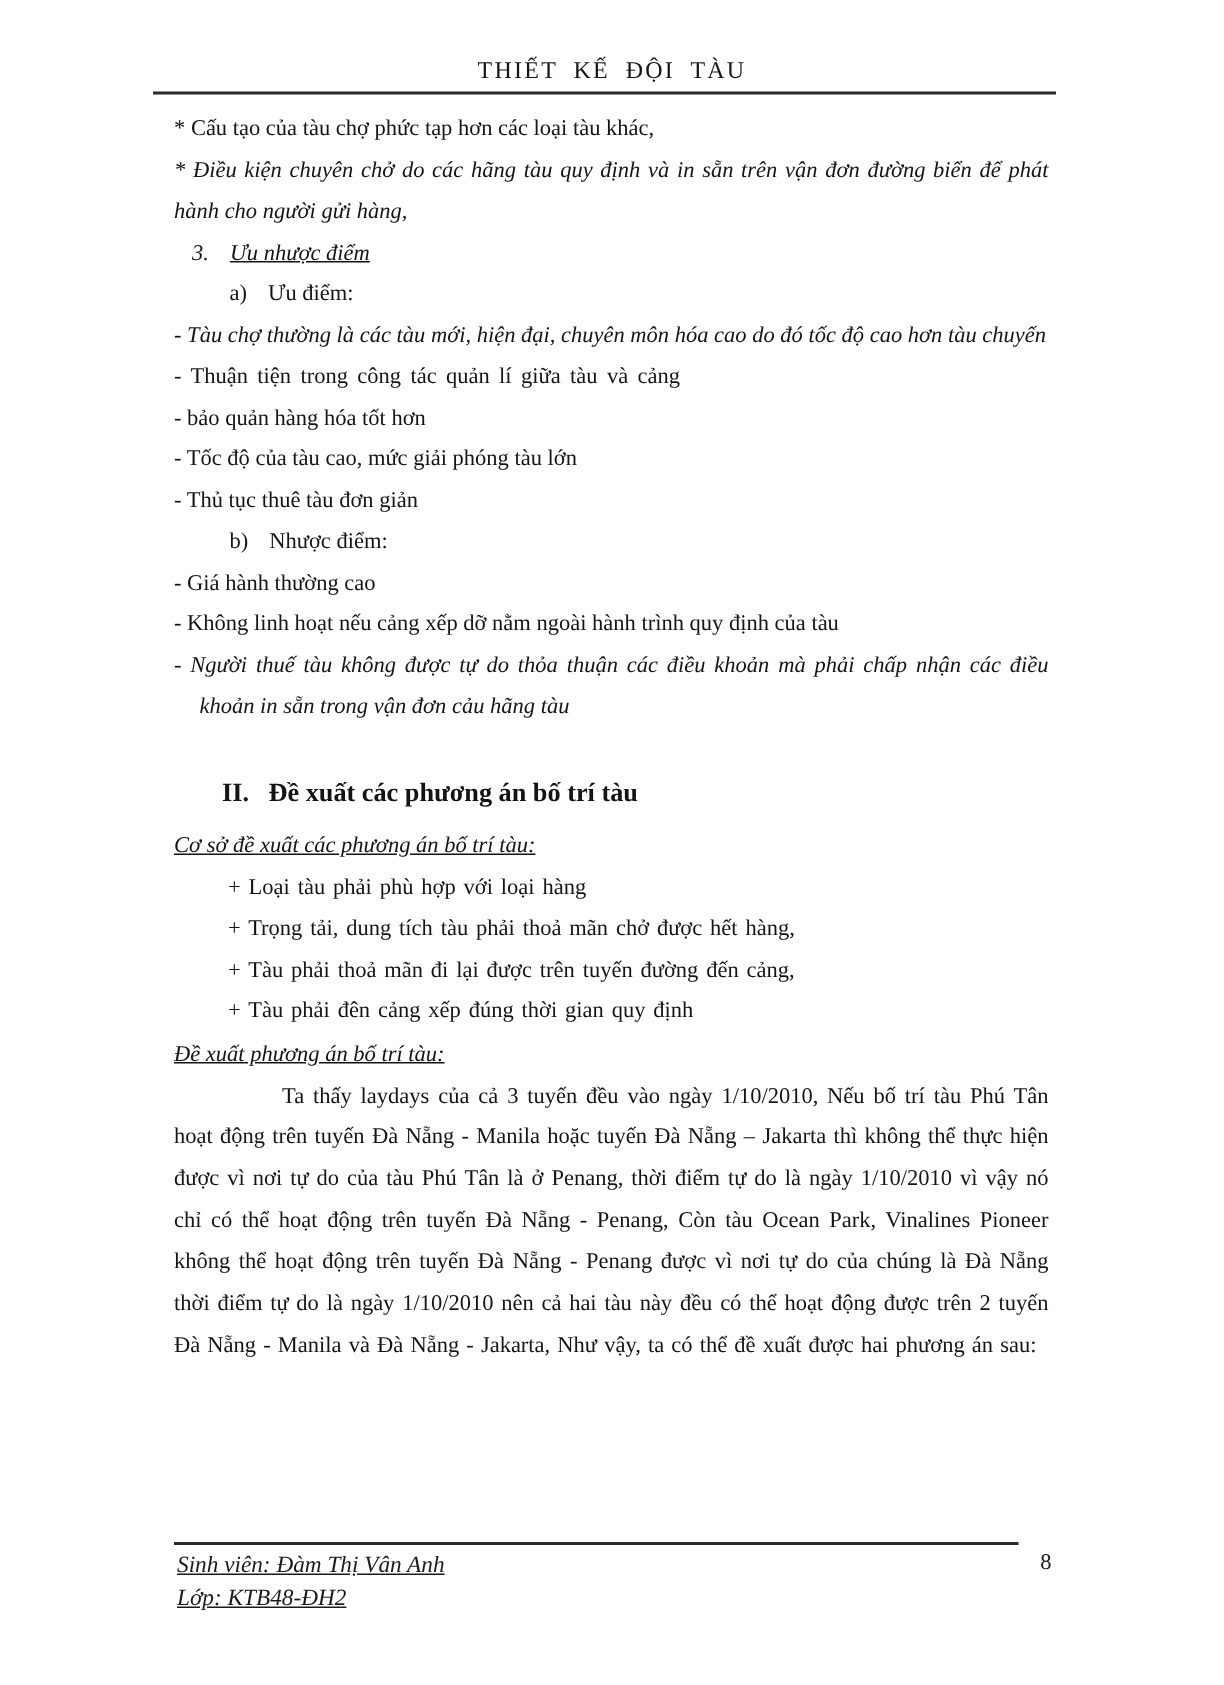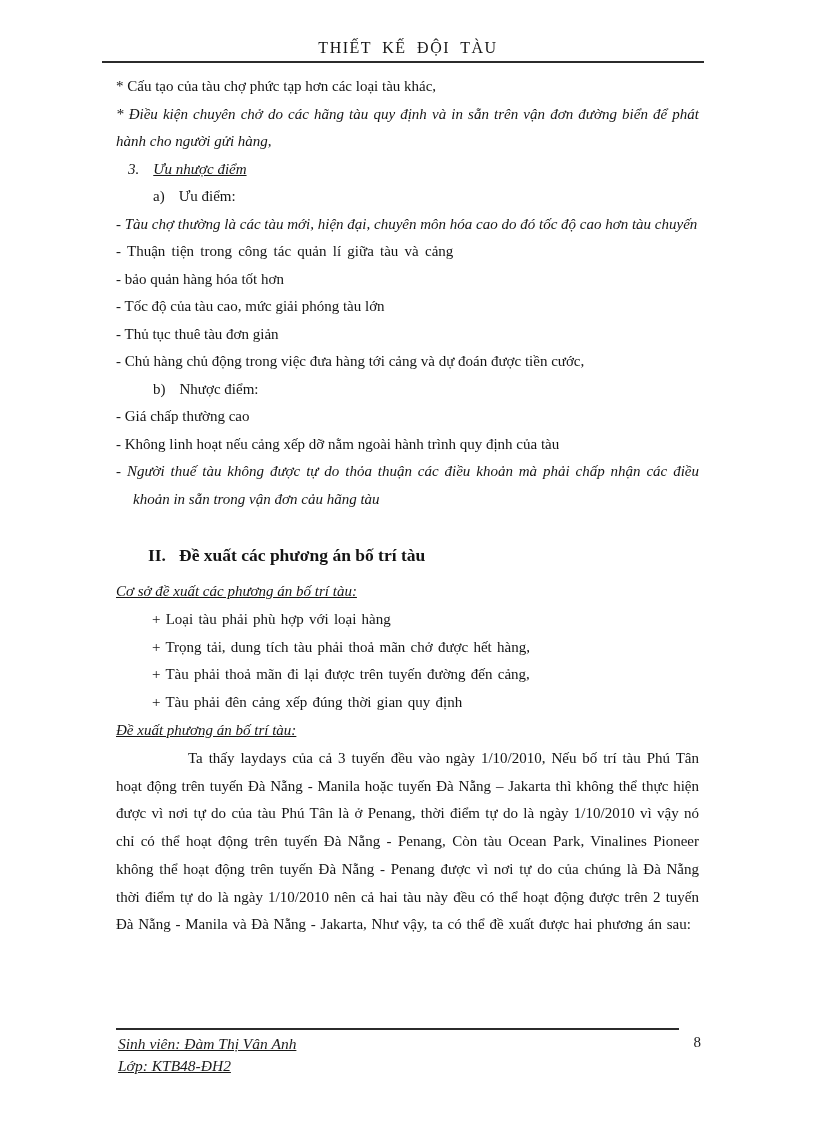--- a/index.html
+++ b/index.html
@@ -128,27 +128,26 @@
 
     <div class="sub-line">
       <span class="sub-marker">a)</span><span>Ưu điểm:</span>
     </div>
 
     <p class="par just hang">- Tàu chợ thường là các tàu mới, hiện đại, chuyên môn hóa cao do đó tốc độ cao hơn tàu chuyến</p>
     <p class="par hang ws">- Thuận tiện trong công tác quản lí giữa tàu và cảng</p>
     <p class="par hang">- bảo quản hàng hóa tốt hơn</p>
     <p class="par hang">- Tốc độ của tàu cao, mức giải phóng tàu lớn</p>
     <p class="par hang">- Thủ tục thuê tàu đơn giản</p>
-    <p class="par hang">- Chủ hàng chủ động trong việc đưa hàng tới cảng và dự đoán được tiền cước,</p>
 
     <div class="sub-line">
       <span class="sub-marker">b)</span><span>Nhược điểm:</span>
     </div>
 
-    <p class="par hang">- Giá chấp thường cao</p>
+    <p class="par hang">- Giá hành thường cao</p>
     <p class="par hang">- Không linh hoạt nếu cảng xếp dỡ nằm ngoài hành trình quy định của tàu</p>
     <p class="par just hang">- Người thuế tàu không được tự do thỏa thuận các điều khoản mà phải chấp nhận các điều khoản in sẵn trong vận đơn cảu hãng tàu</p>
 
     <div class="h2-heading">
       <span class="h2-num">II.</span><span>Đề xuất các phương án bố trí tàu</span>
     </div>
 
     <p class="par lead-italic"><span class="u">Cơ sở đề xuất các phương án bố trí tàu:</span></p>
 
     <p class="par plus-item">+ Loại tàu phải phù hợp với loại hàng</p>

